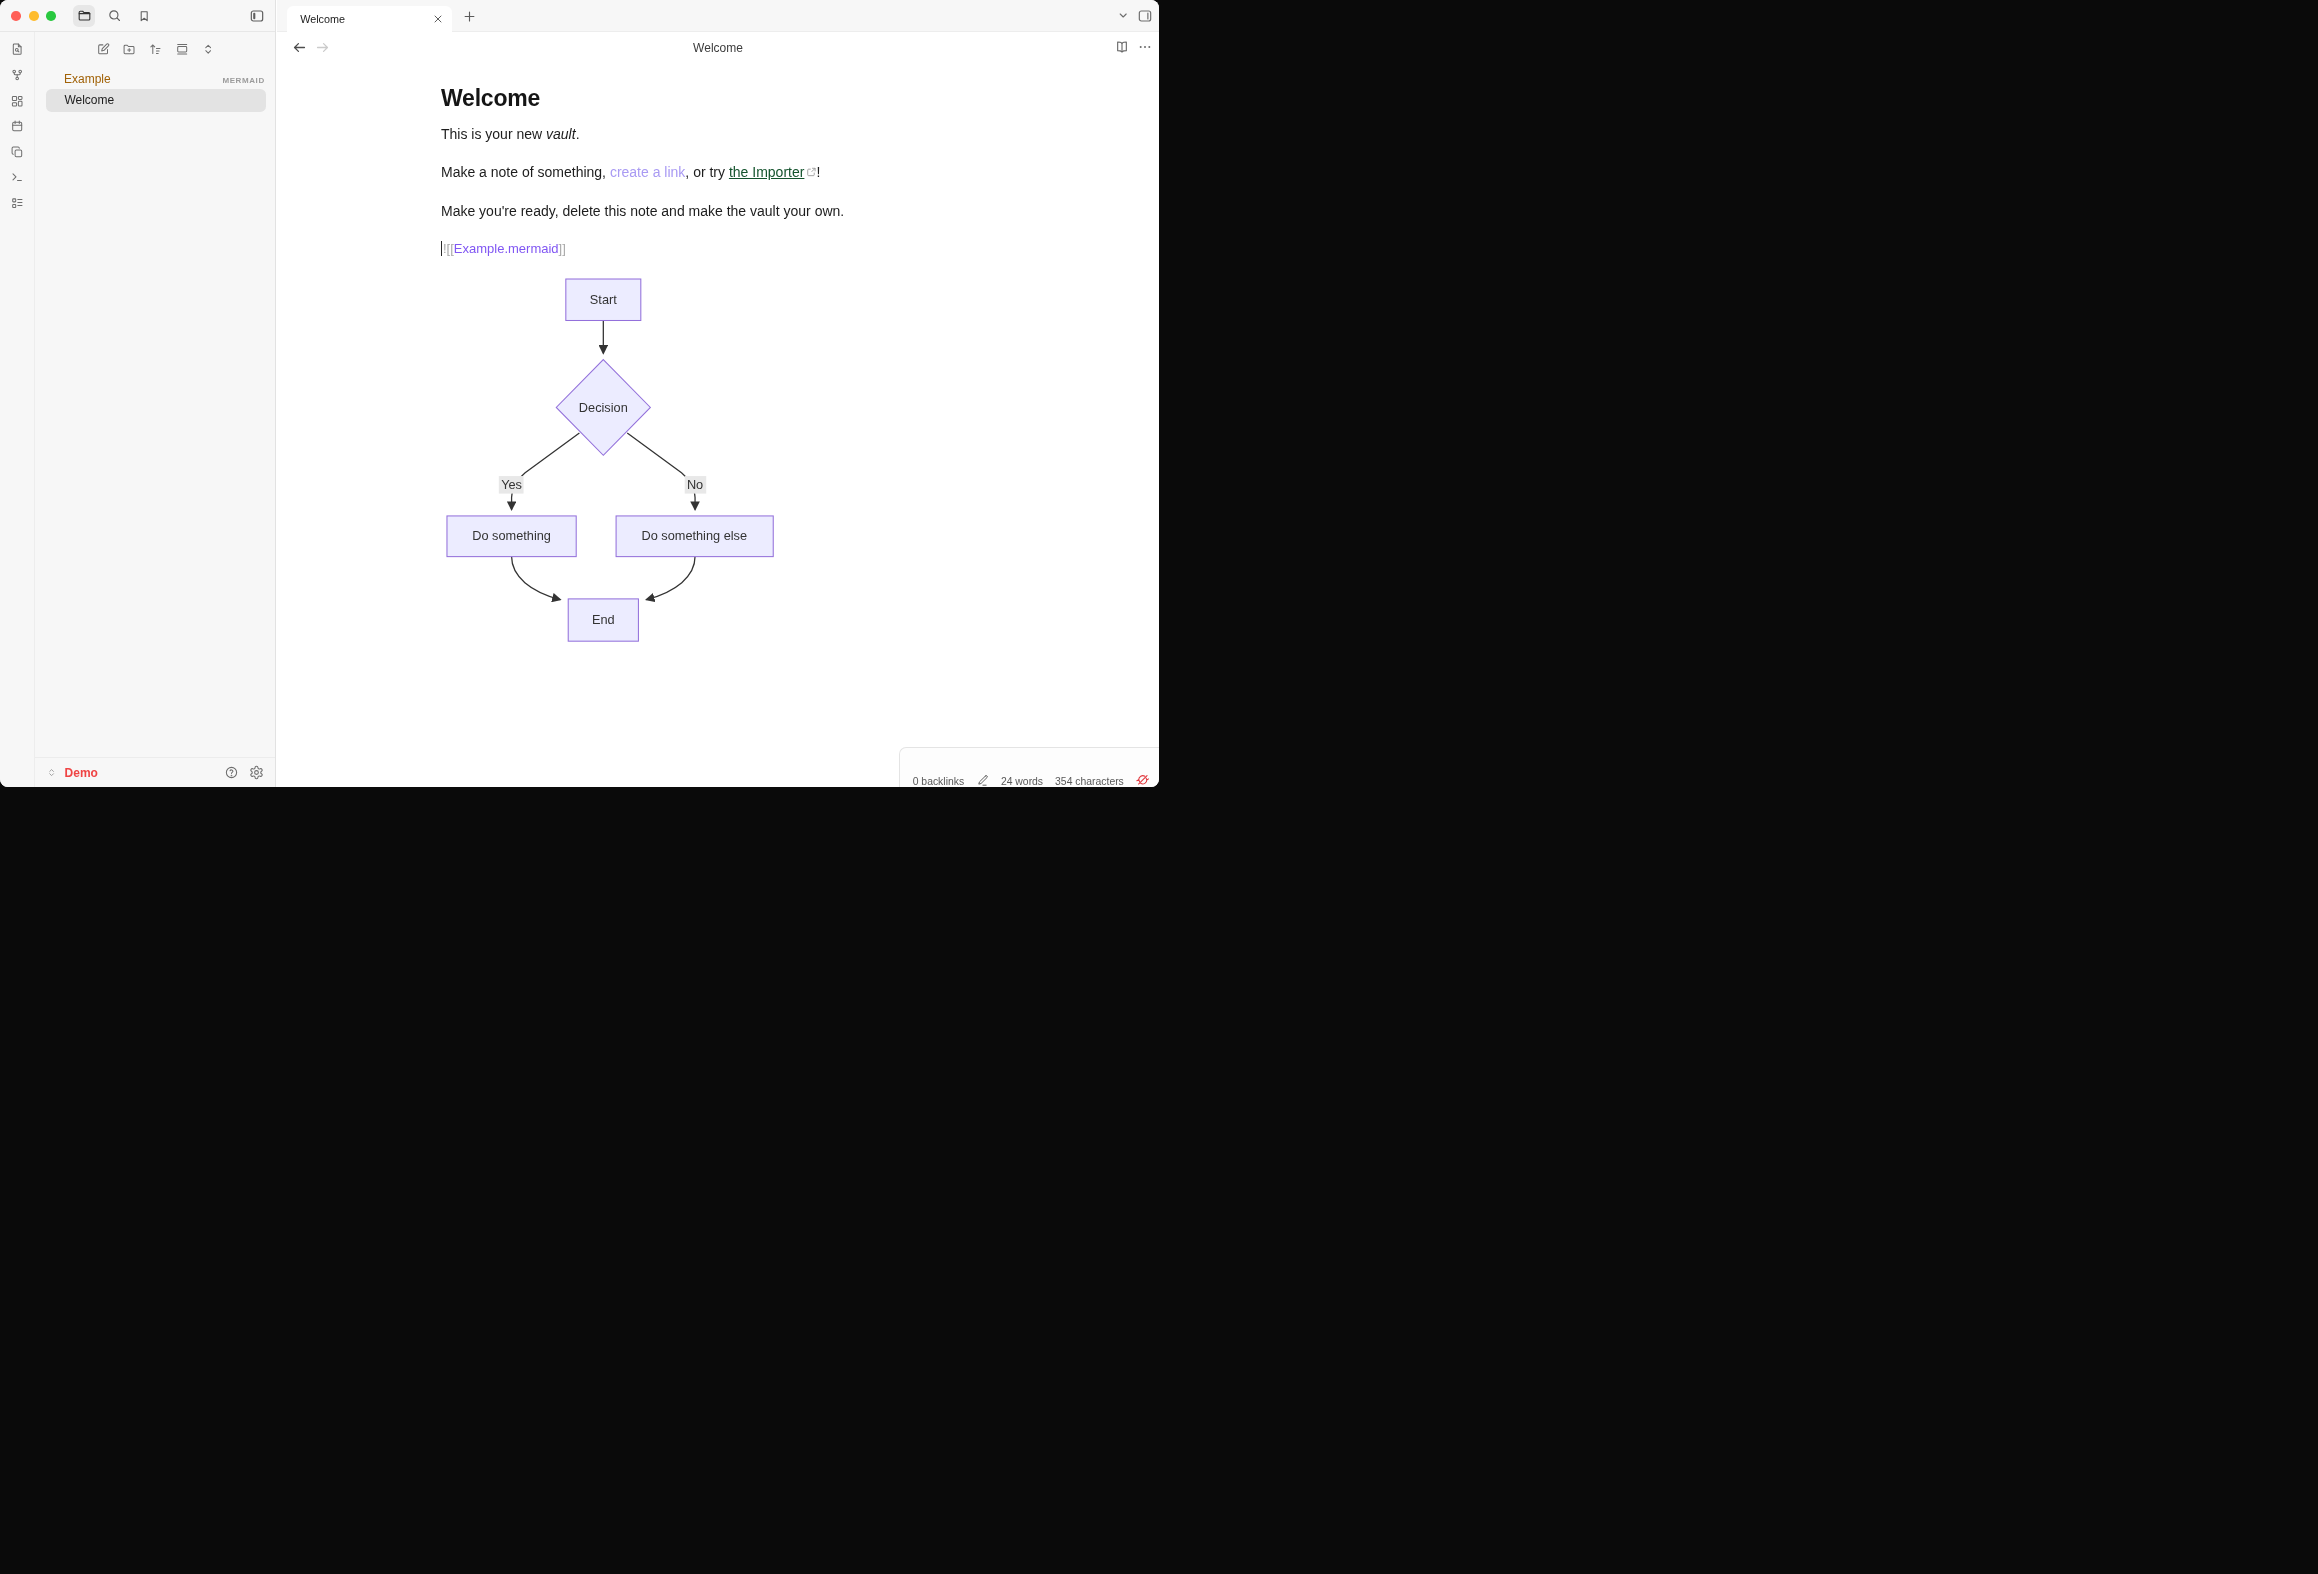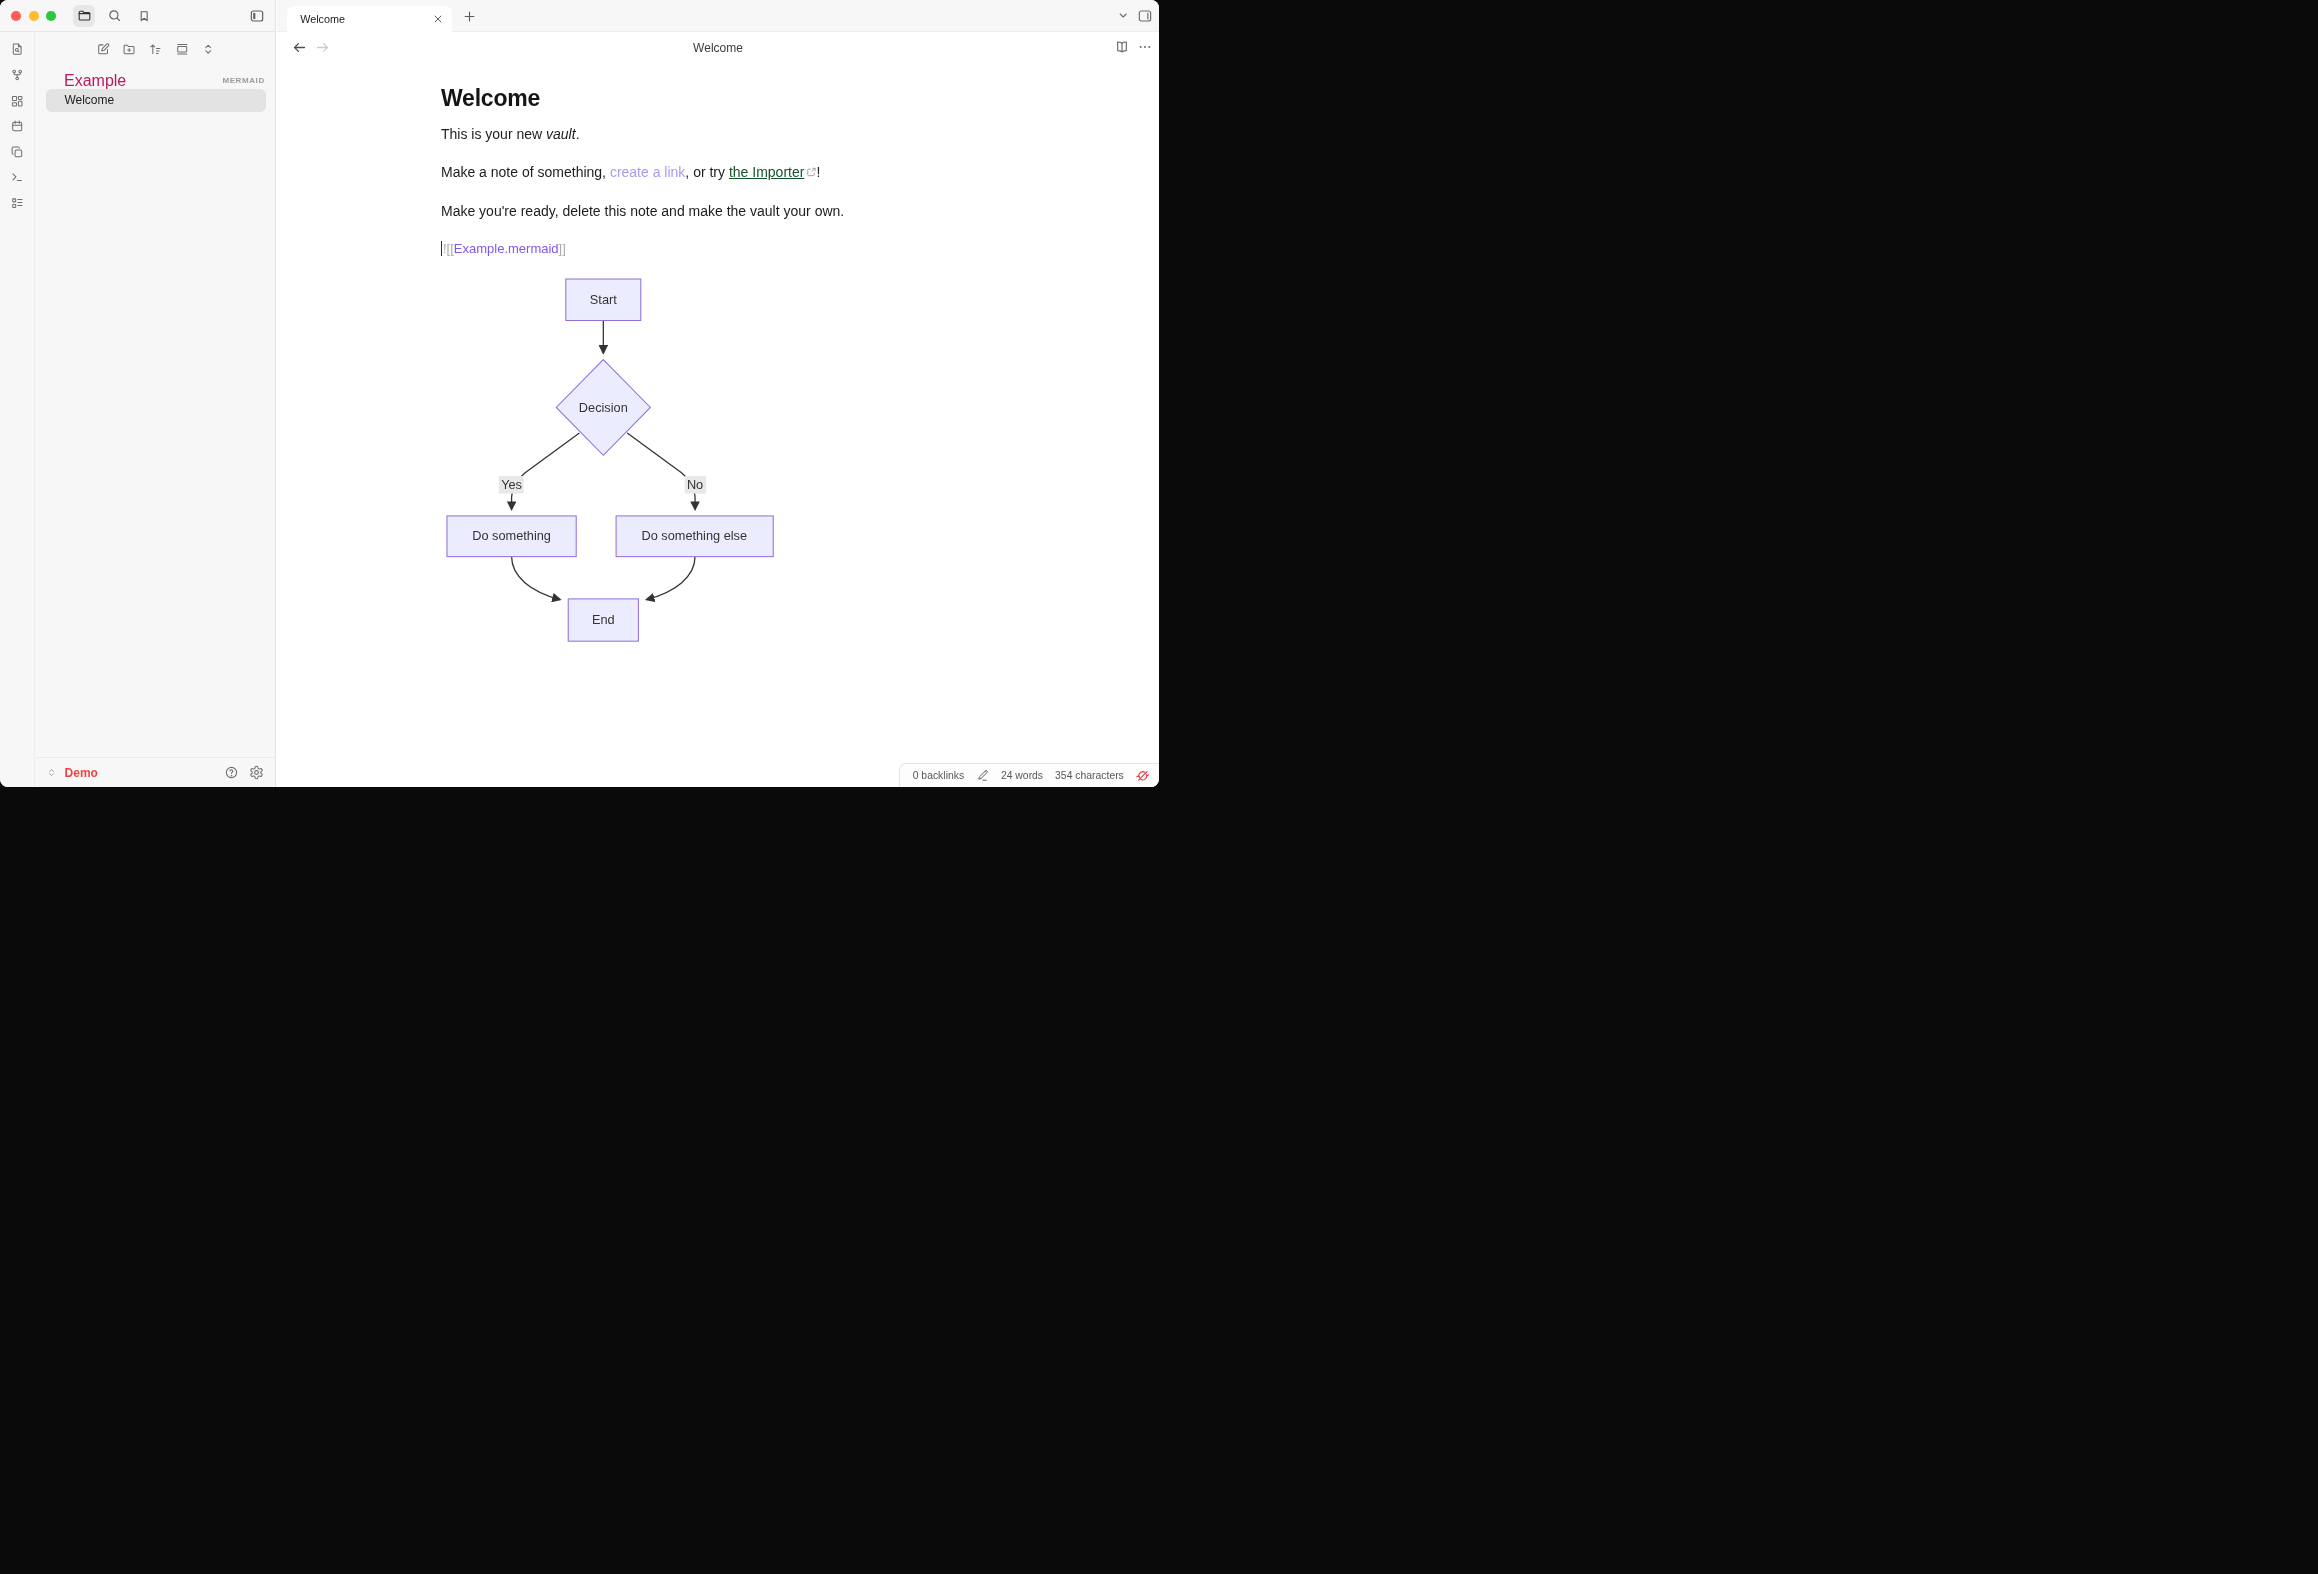--- a/index.html
+++ b/index.html
@@ -13,21 +13,21 @@
   .tl.red{left:11.2px;background:#ff5f57;}
   .tl.yellow{left:29px;background:#febc2e;}
   .tl.green{left:46px;background:#29c83f;}
   .tb-btn{position:absolute;top:4.8px;width:22.4px;height:22.4px;border-radius:5.6px;display:flex;align-items:center;justify-content:center;color:#5f5f5f;}
   .tb-btn.active{background:#e7e7e7;color:#333;}
   .icon{display:block;}
 
   .side-toolbar{position:absolute;left:35px;top:32px;width:241px;height:35px;display:flex;align-items:center;justify-content:center;gap:12px;color:#6e6e6e;}
 
   .file-head{position:absolute;left:35px;top:70px;width:241px;height:19px;}
-  .file-head .fname{position:absolute;left:29px;top:2.4px;font-size:16px;color:#be185d;}
+  .file-head .fname{position:absolute;left:29px;top:2.4px;font-size:12px;color:#a16207;}
   .file-head .fbadge{position:absolute;right:11.2px;top:5.6px;font-size:8px;font-weight:600;letter-spacing:0.6px;color:#9c9c9c;}
   .file-item{position:absolute;left:46px;right:8.8px;top:89px;height:23px;background:#e3e3e3;border-radius:5.6px;}
   .file-item .ilabel{position:absolute;left:18.4px;top:4px;font-size:12px;color:#1d1d1d;}
 
   .ribbon{position:absolute;left:0;top:32px;bottom:0;width:35px;border-right:0.8px solid #ededed;box-sizing:border-box;display:flex;flex-direction:column;align-items:center;padding-top:10.4px;gap:11.2px;color:#6e6e6e;}
 
   .vault-row{position:absolute;left:35px;right:0;bottom:0;height:30px;border-top:0.8px solid #ececec;display:flex;align-items:center;padding:0 11.2px;box-sizing:border-box;color:#7a7a7a;}
   .vault-name{font-size:12px;font-weight:600;color:#ef4444;margin-left:7.2px;}
   .vault-spacer{flex:1;}
 
@@ -52,21 +52,21 @@
   .elink{color:#14532d;text-decoration:underline;cursor:pointer;}
   .ext-ico{display:inline-block;vertical-align:-0.8px;margin-left:1.6px;color:#9a9a9a;}
   .caret{display:inline-block;width:1.2px;height:15px;background:#2b2b2b;vertical-align:-3.2px;margin-right:0.8px;}
   .embed-syntax{color:#a9a9a9;}
   .embed-target{color:#8157f3;cursor:pointer;}
 
   .mermaid-wrap{position:absolute;left:-5.6px;top:206px;width:351px;height:377px;}
   .mm-text{font-family:"Liberation Sans",sans-serif;font-size:16px;fill:#333;}
 
   
-  .statusbar{position:absolute;right:0;bottom:0;height:24px;background:#fdfdfd;border-top:0.8px solid #e4e4e4;border-left:0.8px solid #e4e4e4;border-top-left-radius:7.2px;display:flex;align-items:center;gap:12px;padding:0 9.6px 0 12.8px;font-size:10.4px;color:#585858;box-sizing:border-box;}
+  .statusbar{position:absolute;right:0;bottom:0;height:40px;background:#fdfdfd;border-top:0.8px solid #e4e4e4;border-left:0.8px solid #e4e4e4;border-top-left-radius:7.2px;display:flex;align-items:flex-end;gap:12px;padding:0 9.6px 0 12.8px;font-size:10.4px;color:#585858;box-sizing:border-box;}
   .sb-item{white-space:nowrap;}
 </style>
 </head>
 <body>
 
 <div class="window">
 
   <div class="left-chrome">
 
     <div class="titlebar-left">

